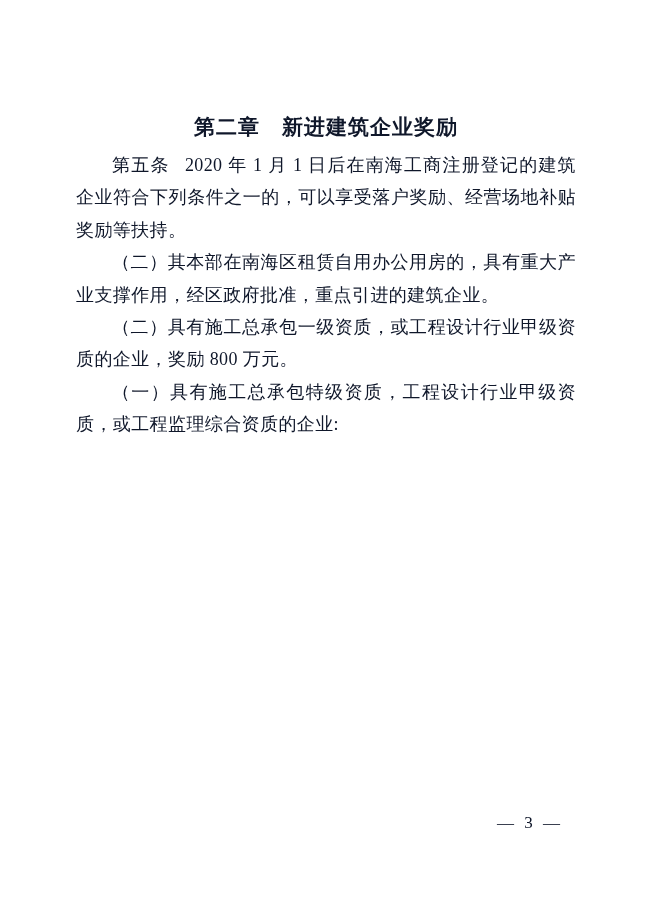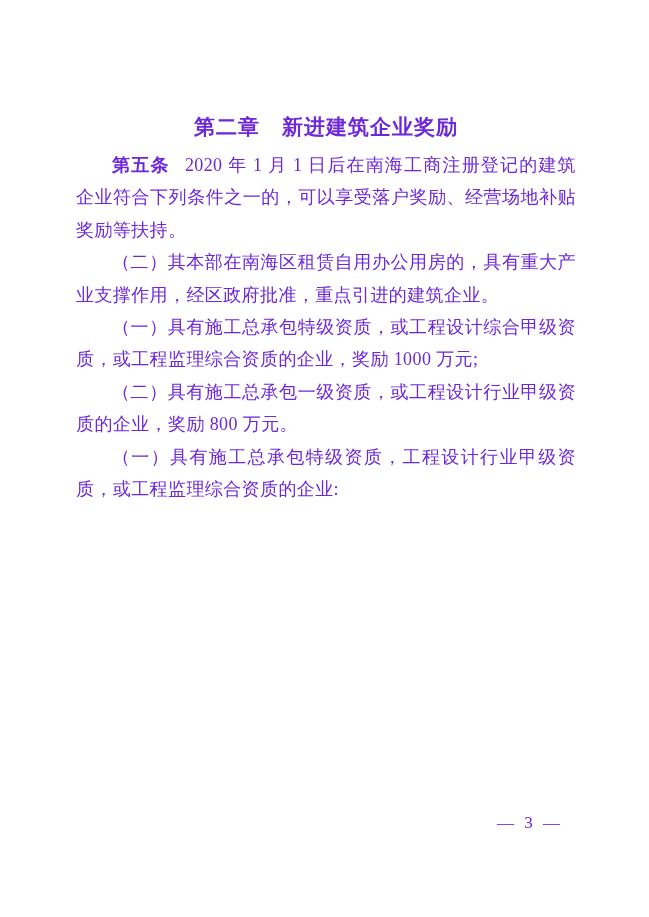--- a/index.html
+++ b/index.html
@@ -5,21 +5,21 @@
   html, body {
     margin: 0;
     padding: 0;
     background: #ffffff;
   }
   .page {
     position: relative;
     width: 649px;
     height: 917px;
     background: #ffffff;
-    color: #6d28d9;
+    color: #0f172a;
     font-family: "Liberation Serif", "DejaVu Serif", serif;
     overflow: hidden;
   }
   .content {
     position: absolute;
     left: 76px;
     right: 73px;
     top: 112px;
   }
   .doc-title {
@@ -34,21 +34,21 @@
   }
   .para {
     margin: 0;
     font-size: 18px;
     line-height: 32.4px;
     letter-spacing: 0.4px;
     text-align: justify;
     text-indent: 2em;
   }
   .para .lead {
-    font-weight: bold;
+    font-weight: normal;
     font-family: "Liberation Sans", "DejaVu Sans", sans-serif;
   }
   .para .lead:empty { display: none; }
   .para .lead:not(:empty) { margin-right: 0.85em; }
   .page-number {
     position: absolute;
     top: 812px;
     right: 86px;
     font-size: 17px;
     line-height: 22px;
@@ -67,23 +67,20 @@
     <p class="para">
       <span class="lead">第五条</span><span>2020 年 1 月 1 日后在南海工商注册登记的建筑企业符合下列条件之一的，可以享受落户奖励、经营场地补贴奖励等扶持。</span>
     </p>
 
 
     <p class="para">
       <span>（二）其本部在南海区租赁自用办公用房的，具有重大产业支撑作用，经区政府批准，重点引进的建筑企业。</span>
     </p>
 
 
-    <p class="para">
-      <span>（一）具有施工总承包特级资质，或工程设计综合甲级资质，或工程监理综合资质的企业，奖励 1000 万元;</span>
-    </p>
 
     <p class="para">
       <span>（二）具有施工总承包一级资质，或工程设计行业甲级资质的企业，奖励 800 万元。</span>
     </p>
 
 
     <p class="para">
       <span>（一）具有施工总承包特级资质，工程设计行业甲级资质，或工程监理综合资质的企业:</span>
     </p>
 

